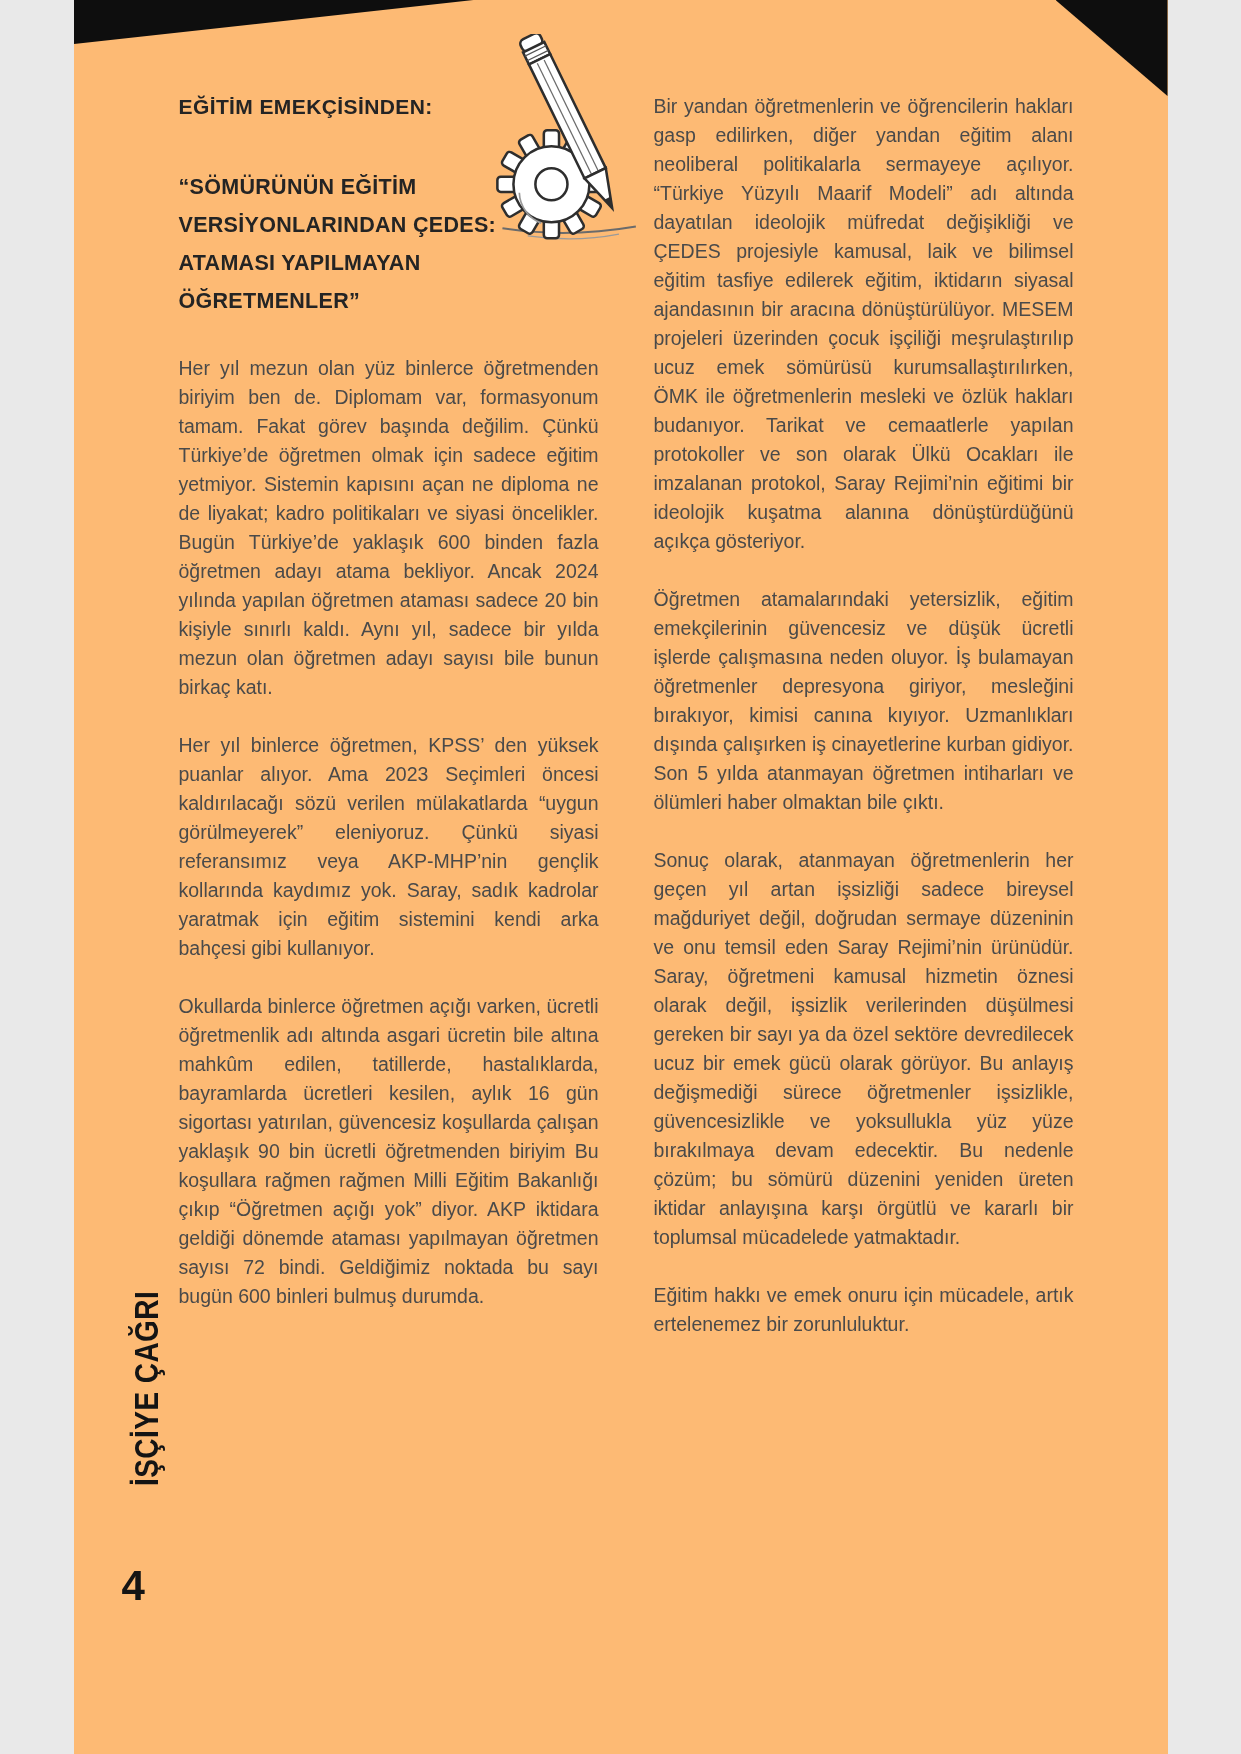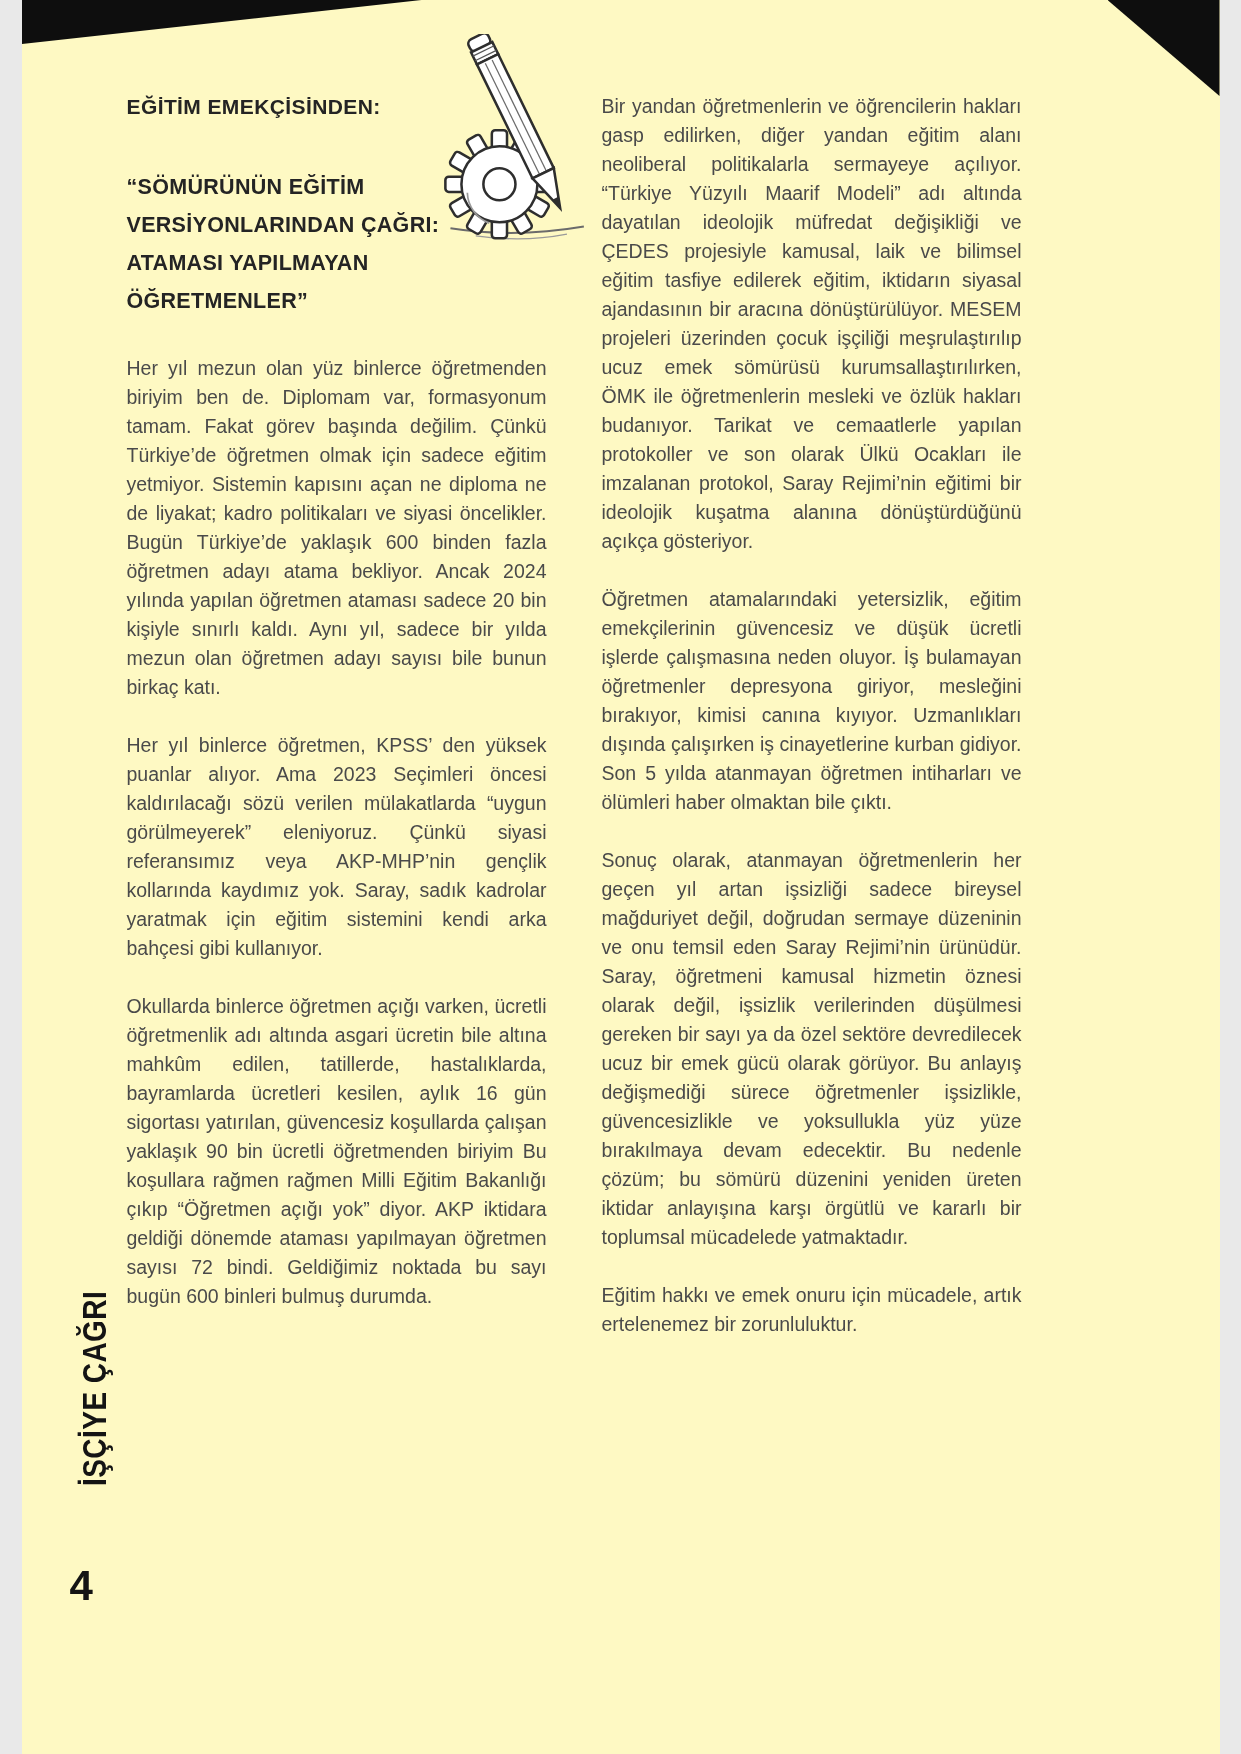--- a/index.html
+++ b/index.html
@@ -1,23 +1,23 @@
 <!DOCTYPE html>
 <html lang="tr"><head>
 <meta charset="utf-8">
 <style>
   * { margin:0; padding:0; box-sizing:border-box; }
   html, body { background:#e9e9e9; }
   body { font-family:"Liberation Sans", sans-serif; }
 
   .page {
     position:relative;
-    width:1198px; height:1754px;
+    width:1094px; height:1754px;
     margin:0 auto;
-    background:#fef9c3;
+    background:#fdba74;
     overflow:hidden;
   }
 
   
   .decor-tl {
     position:absolute; top:0; left:0;
     width:400px; height:44px;
     background:#0e0e0e;
     clip-path:polygon(0 0, 100% 0, 0 100%);
   }
@@ -112,21 +112,21 @@
         <line x1="-4.5" y1="3" x2="-4.5" y2="149" stroke-width="1.5" stroke="#6b6b6b"></line>
         <line x1="4.5" y1="3" x2="4.5" y2="149" stroke-width="1.5" stroke="#6b6b6b"></line>
         <polygon points="-14,150 14,150 0,196"></polygon>
         <polygon points="-4.5,183 4.5,183 0,196" fill="#2e2e2e" stroke="none"></polygon>
       </g>
     </svg>
   </div>
 
   <article class="col col-left">
     <h2 class="kicker">EĞİTİM EMEKÇİSİNDEN:</h2>
-    <h1 class="title">“SÖMÜRÜNÜN EĞİTİM VERSİYONLARINDAN ÇAĞRI: ATAMASI YAPILMAYAN ÖĞRETMENLER”</h1>
+    <h1 class="title">“SÖMÜRÜNÜN EĞİTİM VERSİYONLARINDAN ÇEDES: ATAMASI YAPILMAYAN ÖĞRETMENLER”</h1>
     <p>Her yıl mezun olan yüz binlerce öğretmenden biriyim ben de. Diplomam var, formasyonum tamam. Fakat görev başında değilim. Çünkü Türkiye’de öğretmen olmak için sadece eğitim yetmiyor. Sistemin kapısını açan ne diploma ne de liyakat; kadro politikaları ve siyasi öncelikler. Bugün Türkiye’de yaklaşık 600 binden fazla öğretmen adayı atama bekliyor. Ancak 2024 yılında yapılan öğretmen ataması sadece 20 bin kişiyle sınırlı kaldı. Aynı yıl, sadece bir yılda mezun olan öğretmen adayı sayısı bile bunun birkaç katı.</p>
     <p>Her yıl binlerce öğretmen, KPSS’ den yüksek puanlar alıyor. Ama 2023 Seçimleri öncesi kaldırılacağı sözü verilen mülakatlarda “uygun görülmeyerek” eleniyoruz. Çünkü siyasi referansımız veya AKP-MHP’nin gençlik kollarında kaydımız yok. Saray, sadık kadrolar yaratmak için eğitim sistemini kendi arka bahçesi gibi kullanıyor.</p>
     <p>Okullarda binlerce öğretmen açığı varken, ücretli öğretmenlik adı altında asgari ücretin bile altına mahkûm edilen, tatillerde, hastalıklarda, bayramlarda ücretleri kesilen, aylık 16 gün sigortası yatırılan, güvencesiz koşullarda çalışan yaklaşık 90 bin ücretli öğretmenden biriyim Bu koşullara rağmen rağmen Milli Eğitim Bakanlığı çıkıp “Öğretmen açığı yok” diyor. AKP iktidara geldiği dönemde ataması yapılmayan öğretmen sayısı 72 bindi. Geldiğimiz noktada bu sayı bugün 600 binleri bulmuş durumda.</p>
   </article>
 
   <article class="col col-right">
     <p>Bir yandan öğretmenlerin ve öğrencilerin hakları gasp edilirken, diğer yandan eğitim alanı neoliberal politikalarla sermayeye açılıyor. “Türkiye Yüzyılı Maarif Modeli” adı altında dayatılan ideolojik müfredat değişikliği ve ÇEDES projesiyle kamusal, laik ve bilimsel eğitim tasfiye edilerek eğitim, iktidarın siyasal ajandasının bir aracına dönüştürülüyor. MESEM projeleri üzerinden çocuk işçiliği meşrulaştırılıp ucuz emek sömürüsü kurumsallaştırılırken, ÖMK ile öğretmenlerin mesleki ve özlük hakları budanıyor. Tarikat ve cemaatlerle yapılan protokoller ve son olarak Ülkü Ocakları ile imzalanan protokol, Saray Rejimi’nin eğitimi bir ideolojik kuşatma alanına dönüştürdüğünü açıkça gösteriyor.</p>
     <p>Öğretmen atamalarındaki yetersizlik, eğitim emekçilerinin güvencesiz ve düşük ücretli işlerde çalışmasına neden oluyor. İş bulamayan öğretmenler depresyona giriyor, mesleğini bırakıyor, kimisi canına kıyıyor. Uzmanlıkları dışında çalışırken iş cinayetlerine kurban gidiyor. Son 5 yılda atanmayan öğretmen intiharları ve ölümleri haber olmaktan bile çıktı.</p>
     <p>Sonuç olarak, atanmayan öğretmenlerin her geçen yıl artan işsizliği sadece bireysel mağduriyet değil, doğrudan sermaye düzeninin ve onu temsil eden Saray Rejimi’nin ürünüdür. Saray, öğretmeni kamusal hizmetin öznesi olarak değil, işsizlik verilerinden düşülmesi gereken bir sayı ya da özel sektöre devredilecek ucuz bir emek gücü olarak görüyor. Bu anlayış değişmediği sürece öğretmenler işsizlikle, güvencesizlikle ve yoksullukla yüz yüze bırakılmaya devam edecektir. Bu nedenle çözüm; bu sömürü düzenini yeniden üreten iktidar anlayışına karşı örgütlü ve kararlı bir toplumsal mücadelede yatmaktadır.</p>
     <p>Eğitim hakkı ve emek onuru için mücadele, artık ertelenemez bir zorunluluktur.</p>

